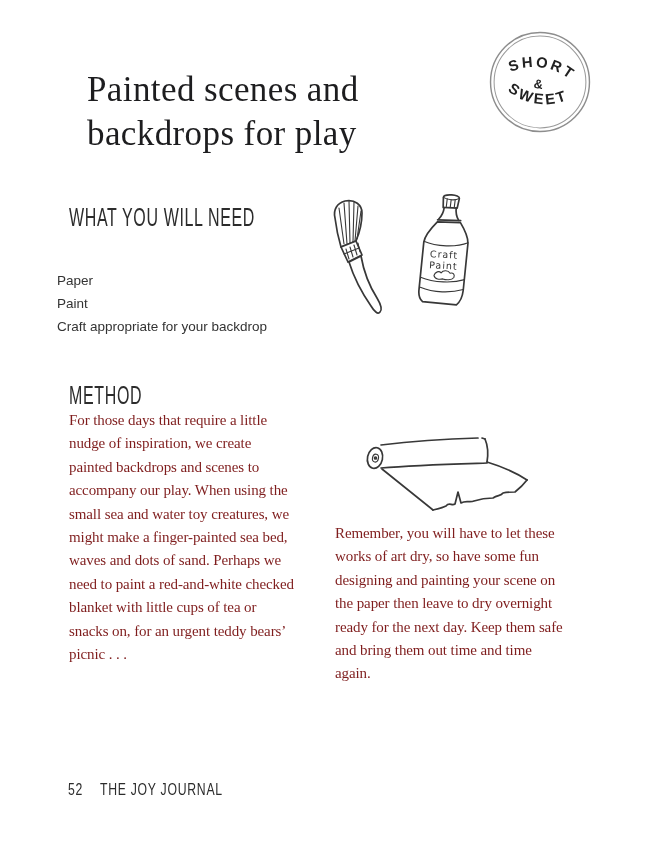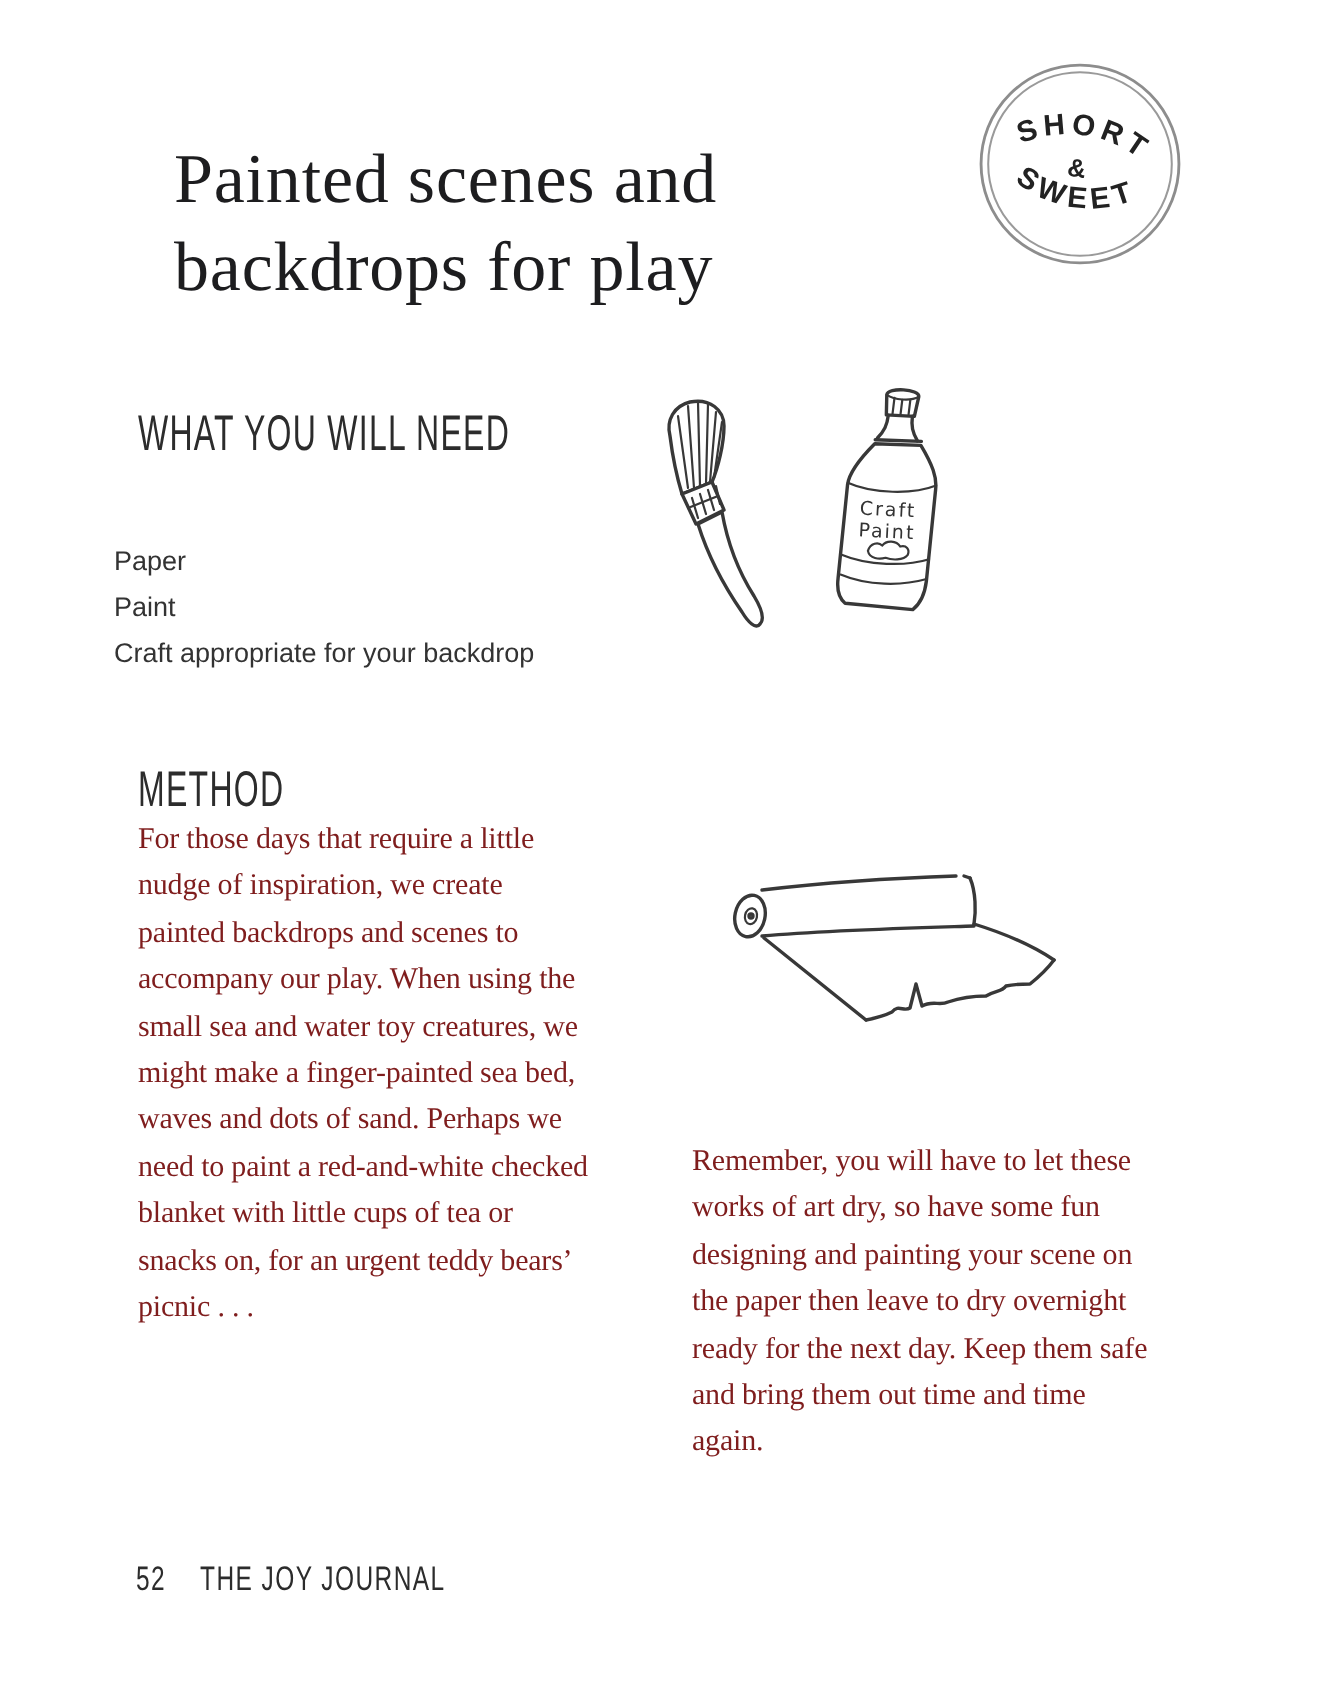--- a/index.html
+++ b/index.html
@@ -41,21 +41,21 @@
     font-family:"Liberation Sans", sans-serif;
     font-size:13.5px; line-height:23px; color:#333333;margin-top:28px;
   }
 
   
   .body-col {
     position:absolute; font-size:15px; line-height:23.4px;
     color:#7f1d1d; letter-spacing:-0.1px; white-space:pre-line;
   }
   #left-col  { left:69px;  top:409px; width:286px; }
-  #right-col { left:335px; top:570px; width:270px;margin-left:11px; }
+  #right-col { left:335px; top:522px; width:270px; }
 
   
   .sketch { position:absolute; }
   .sketch path, .sketch ellipse, .sketch line, .sketch circle {
     fill:none; stroke:#383838; stroke-width:1.7;
     stroke-linecap:round; stroke-linejoin:round;
   }
   .sketch .thin  { stroke-width:1.1; }
   .sketch .fill  { fill:#ffffff; }
   .bottle-label {

